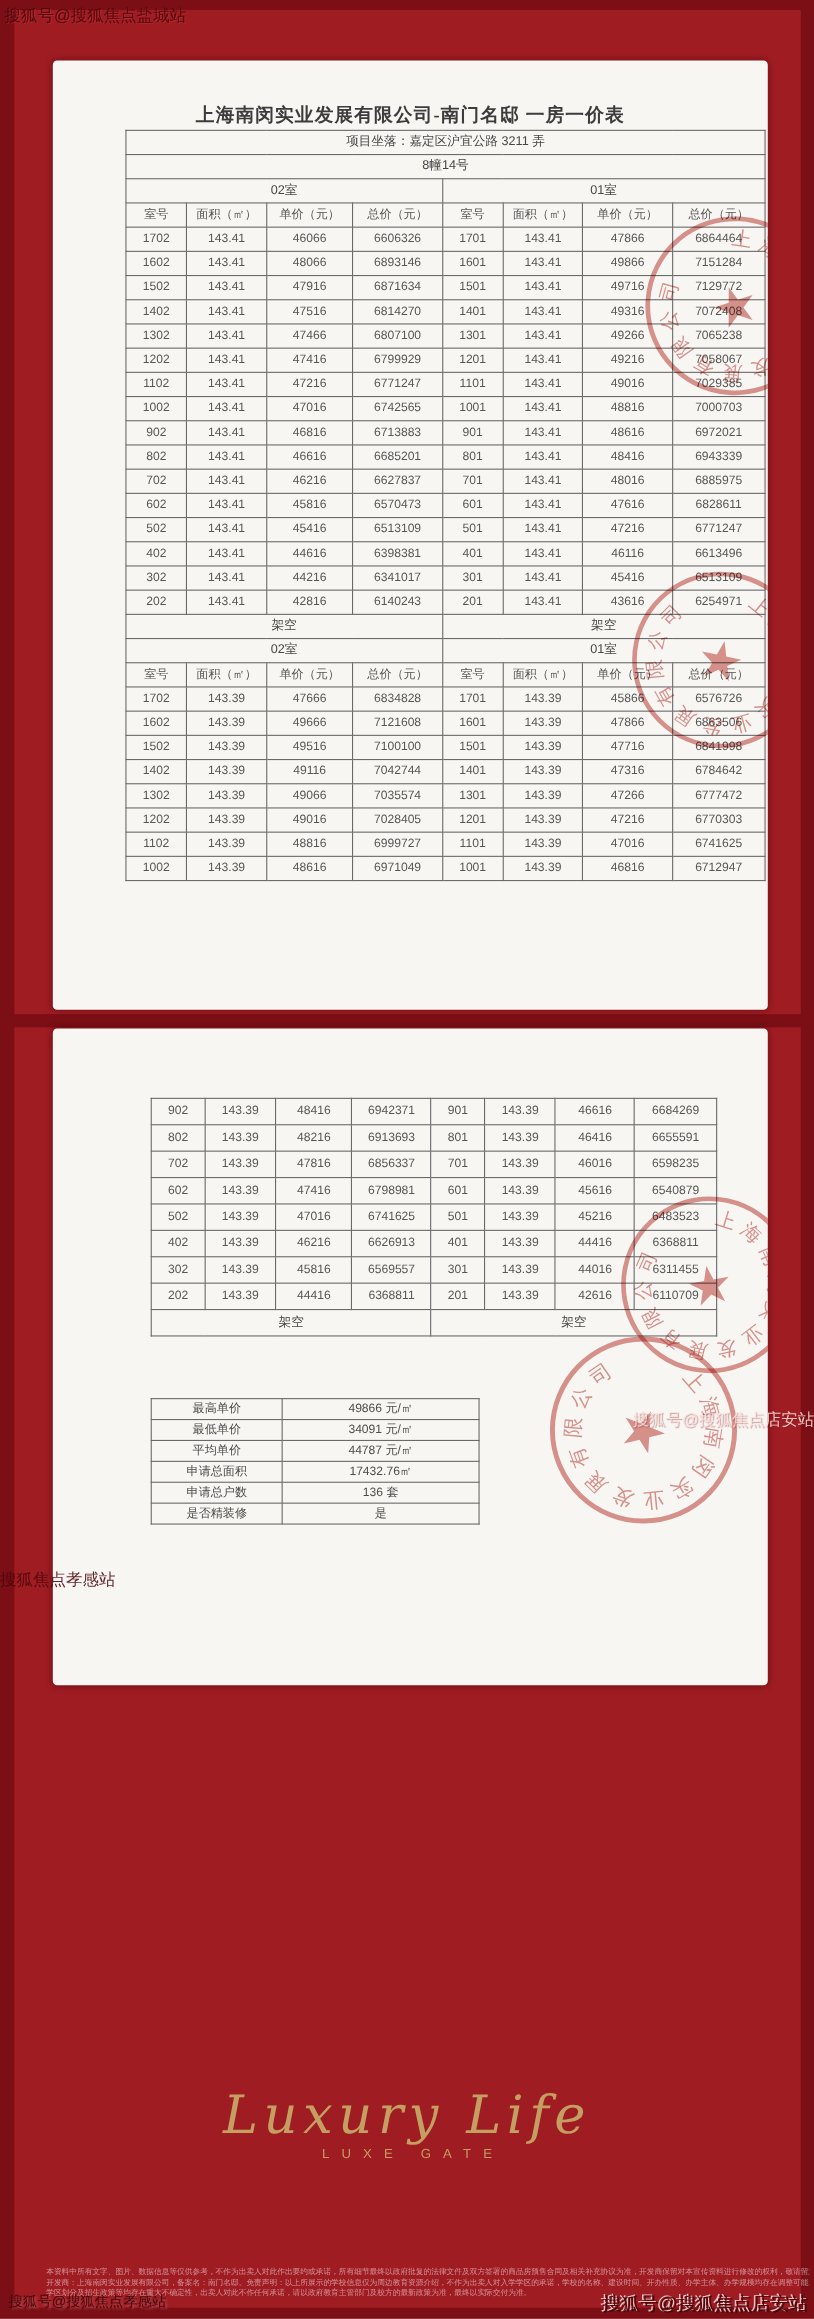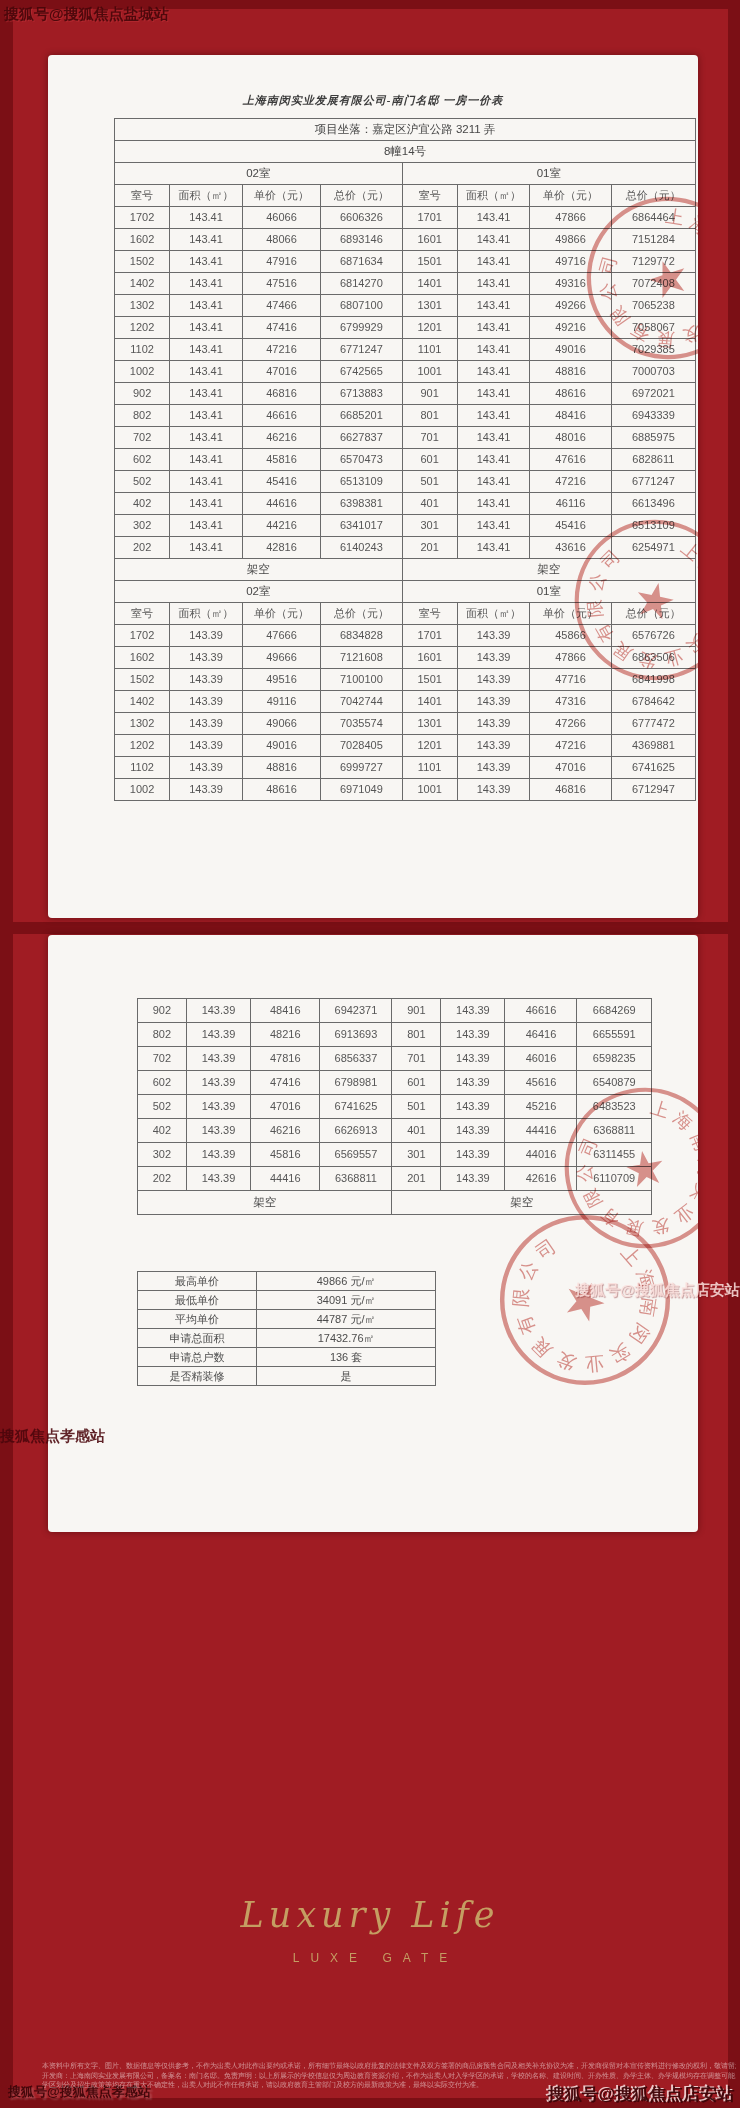--- a/index.html
+++ b/index.html
@@ -14,49 +14,49 @@
   .page{
     position:absolute;left:48px;width:650px;background:#f8f6f3;
     border-radius:4px;box-shadow:0 0 7px rgba(40,0,4,.45);overflow:hidden;
   }
   #page1{top:55px;height:863px;}
   #page2{top:935px;height:597px;}
 
   .doc-title{
     position:absolute;top:38px;left:0;width:100%;text-align:center;
     font-family:"Liberation Serif","DejaVu Serif",serif;
-    font-size:11px;color:#3c3c3c;letter-spacing:1px;font-weight:600;font-style:italic;
+    font-size:17px;color:#3c3c3c;letter-spacing:1px;font-weight:600;
   }
   table.price{border-collapse:collapse;table-layout:fixed;background:transparent;margin-left:32px;}
   #t1{position:absolute;left:34px;top:63px;width:582px;}
   #t2{position:absolute;left:57px;top:63px;width:515px;}
   #t3{position:absolute;left:57px;top:336px;width:299px;}
   table.price td,table.price th{
     border:1px solid #6a6a6a;font-size:11px;font-weight:normal;color:#565656;
     text-align:center;padding:0 2px;height:21px;line-height:21px;white-space:nowrap;overflow:hidden;
   }
   #t2 td{height:23px;line-height:23px;}
   #t3 td{height:18px;line-height:18px;color:#4c4c4c;}
   table.price .meta{font-size:11.5px;color:#474747;}
 
   .stamp{position:absolute;opacity:.55;mix-blend-mode:multiply;pointer-events:none;}
 
-  .wm{position:absolute;font-weight:bold;white-space:nowrap;}
+  .wm{position:absolute;font-weight:normal;white-space:nowrap;}
   .wm-top-left{left:4px;top:5px;font-size:15px;color:rgba(72,6,10,.92);text-shadow:1px 1px 0 rgba(205,60,66,.35);}
   .wm-mid-right{left:575px;top:1281px;font-size:15px;color:rgba(252,224,221,.85);text-shadow:1px 1px 1px rgba(120,20,24,.4);}
   .wm-mid-left{left:0;top:1427px;font-size:15px;color:rgba(74,6,11,.88);}
   .wm-bottom-left{left:8px;top:2083px;font-size:13px;color:rgba(60,4,8,.93);text-shadow:2px 2px 2px rgba(255,255,255,.22);}
   .wm-bottom-right{left:548px;top:2083px;font-size:17px;color:rgba(60,4,8,.93);text-shadow:-2px -1px 0 rgba(255,244,242,.8);}
 
   .logo{position:absolute;left:0;top:1895px;width:740px;text-align:center;color:#c59e62;}
   .logo-script{
     font-family:"DejaVu Serif","Liberation Serif",serif;font-style:italic;
-    font-size:35px;letter-spacing:5px;font-weight:400;
+    font-size:48px;letter-spacing:5px;font-weight:400;
   }
-  .logo-caps{margin-top:16px;font-size:12px;letter-spacing:11px;padding-left:11px;color:#c49d63;}
+  .logo-caps{font-size:12px;letter-spacing:11px;padding-left:11px;color:#c49d63;}
 
   .disclaimer{
     position:absolute;left:0;top:2061px;width:740px;box-sizing:border-box;
     padding:0 4px 0 42px;font-size:7px;line-height:9.5px;color:rgba(255,255,255,.5);
   }
   .disclaimer div{white-space:nowrap;overflow:hidden;}
 </style>
 </head>
 <body>
 
@@ -326,21 +326,21 @@
           <td>6777472</td>
         </tr>
         <tr>
           <td>1202</td>
           <td>143.39</td>
           <td>49016</td>
           <td>7028405</td>
           <td>1201</td>
           <td>143.39</td>
           <td>47216</td>
-          <td>4369881</td>
+          <td>6770303</td>
         </tr>
         <tr>
           <td>1102</td>
           <td>143.39</td>
           <td>48816</td>
           <td>6999727</td>
           <td>1101</td>
           <td>143.39</td>
           <td>47016</td>
           <td>6741625</td>

